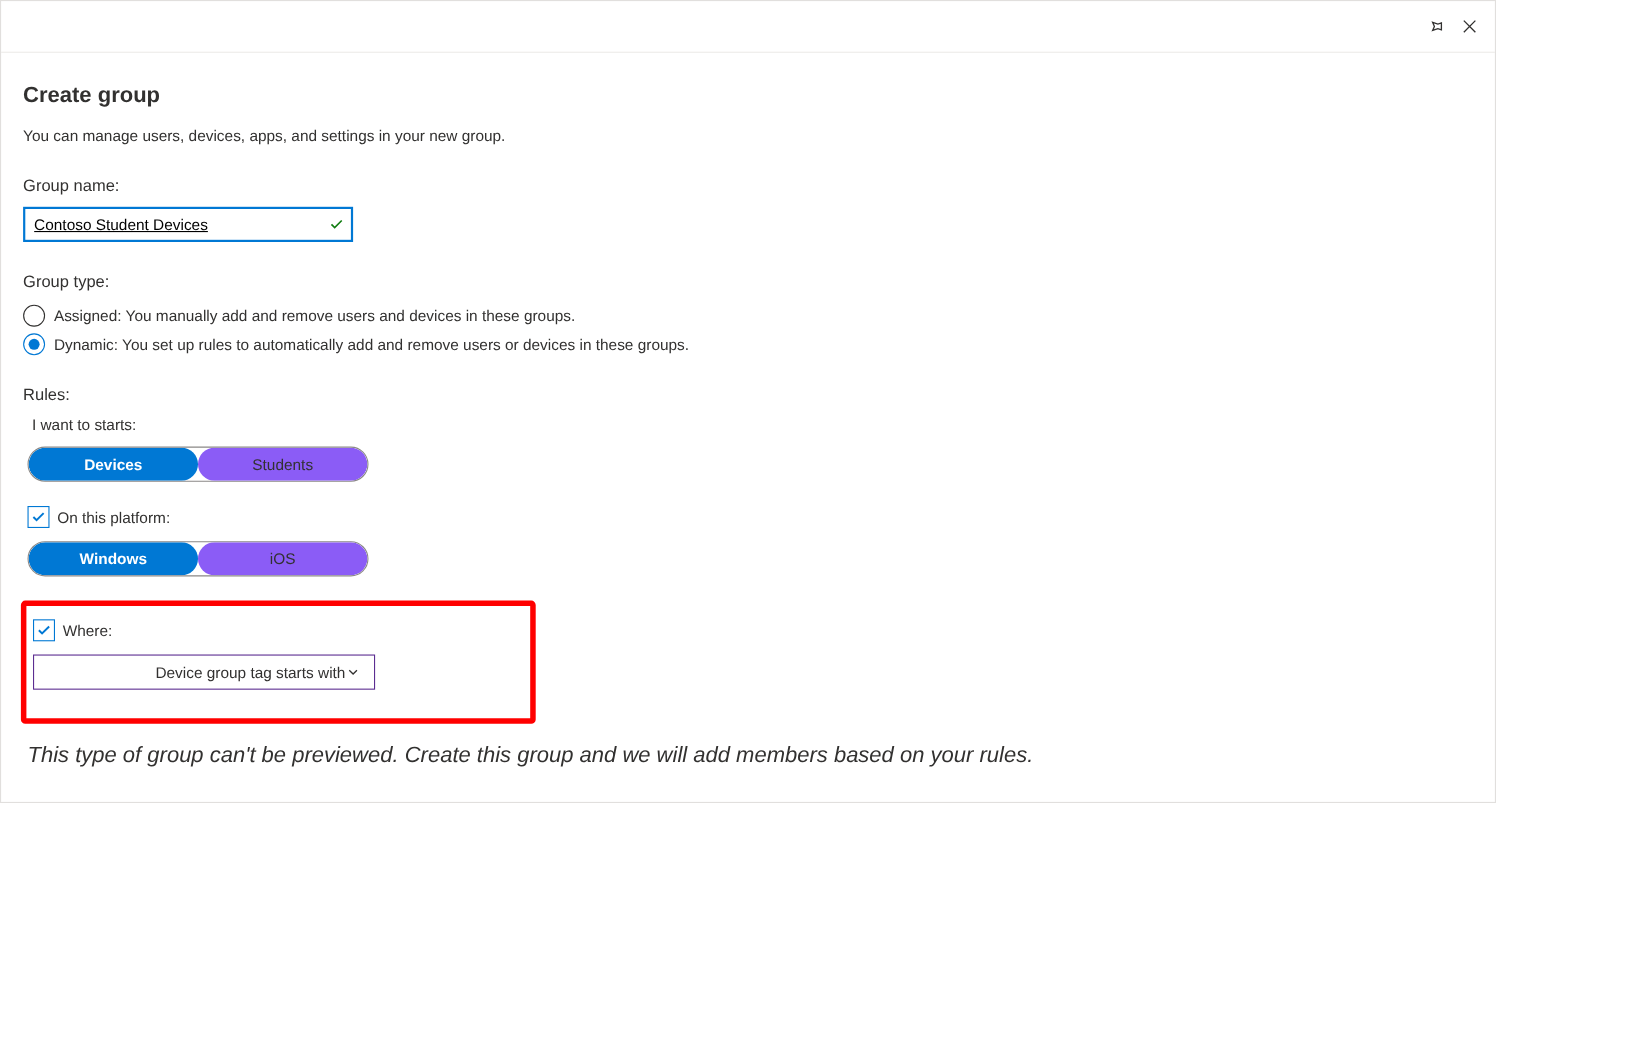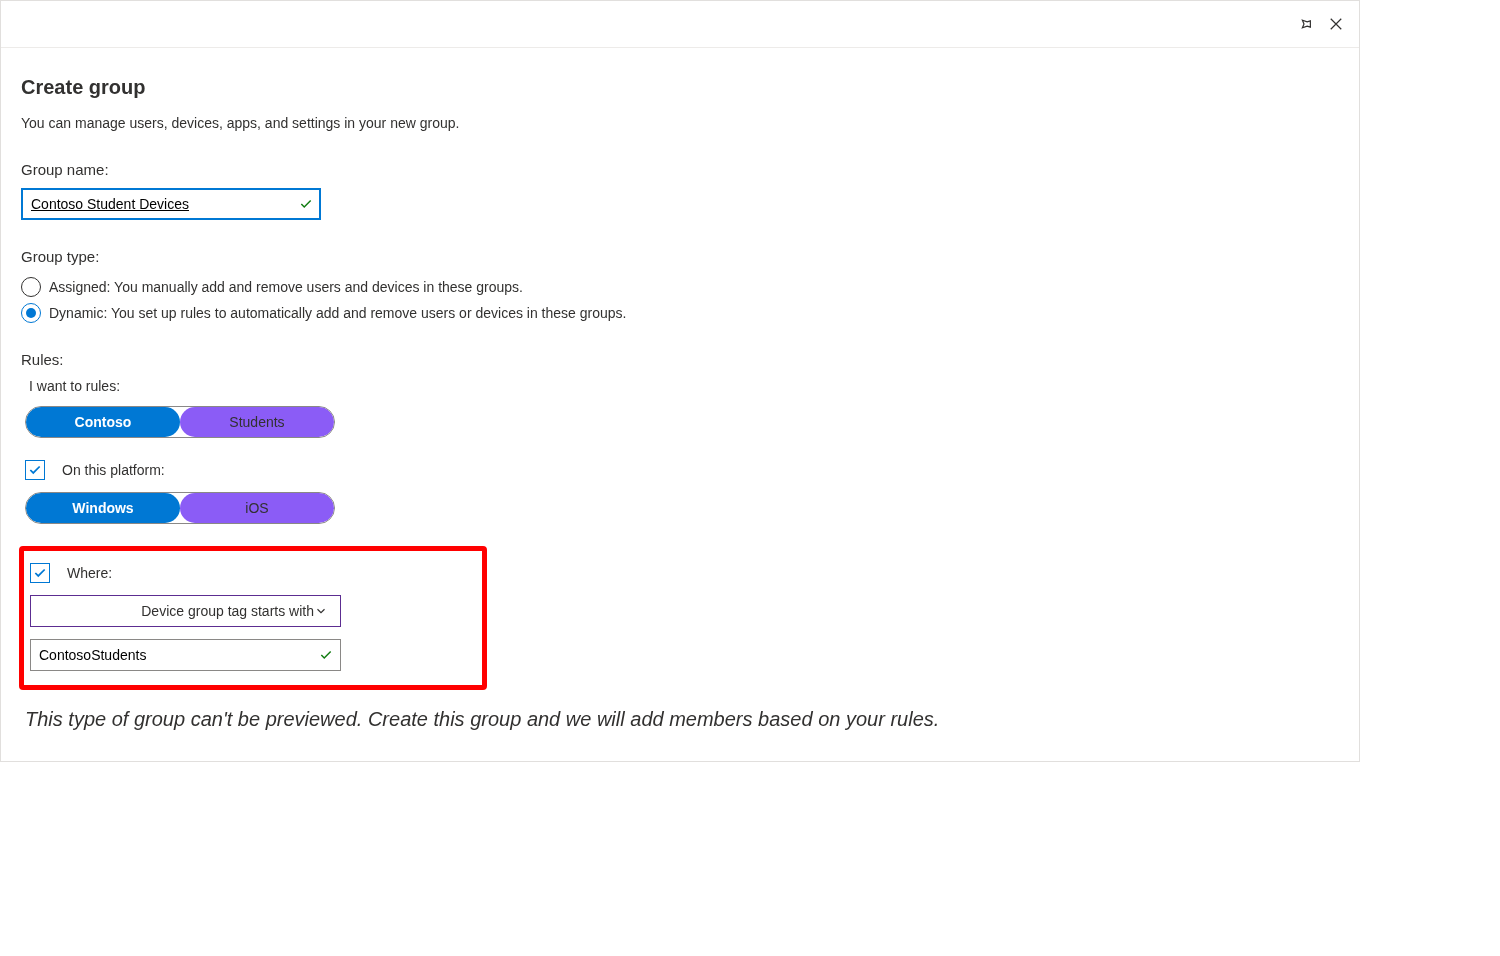--- a/index.html
+++ b/index.html
@@ -126,21 +126,21 @@
       border-radius: 16px;
     }
     .pill-half.active {
       background: #0078d4;
       color: #fff;
       font-weight: 600;
     }
     .check-row {
       display: flex;
       align-items: center;
-      gap: 17px;
+      gap: 7px;
       margin-bottom: 12px;
     }
     .checkbox {
       width: 20px; height: 20px;
       border: 1.5px solid #0078d4;
       display: flex;
       align-items: center;
       justify-content: center;
       cursor: pointer;
     }
@@ -229,23 +229,23 @@
             <div class="radio-inner"></div>
           </div>
         <span class="radio-label">Dynamic: You set up rules to automatically add and remove users or devices in these groups.</span>
       </div>
     </div>
 
     <div class="field-label">Rules:</div>
 
     <div class="rules-indent">
 
-      <div class="sub-label">I want to rules:</div>
+      <div class="sub-label">I want to starts:</div>
       <div class="pill-toggle">
-        <div class="pill-half active">Contoso</div>
+        <div class="pill-half active">Devices</div>
         <div class="pill-half">Students</div>
       </div>
 
       <div class="check-row">
         <div class="checkbox">
           <svg viewBox="0 0 24 24">
               <path d="M4 12l5 5L20 6"></path>
             </svg>
         </div>
         <span class="check-label">On this platform:</span>
@@ -263,26 +263,20 @@
               </svg>
           </div>
           <span class="check-label">Where:</span>
         </div>
         <div class="dropdown">
           <span>Device group tag starts with</span>
           <svg viewBox="0 0 24 24">
               <path d="M6 9l6 6 6-6"></path>
             </svg>
         </div>
-        <div class="plain-input-wrap">
-          <input class="plain-input" value="ContosoStudents" style="">
-          <svg class="valid-check" viewBox="0 0 24 24">
-              <path d="M4 12l5 5L20 6"></path>
-            </svg>
-        </div>
       </div>
 
       <p class="preview-note">This type of group can't be previewed. Create this group and we will add members based on your rules.</p>
 
     </div>
 
   </div>
 </div>
 
 </body></html>

